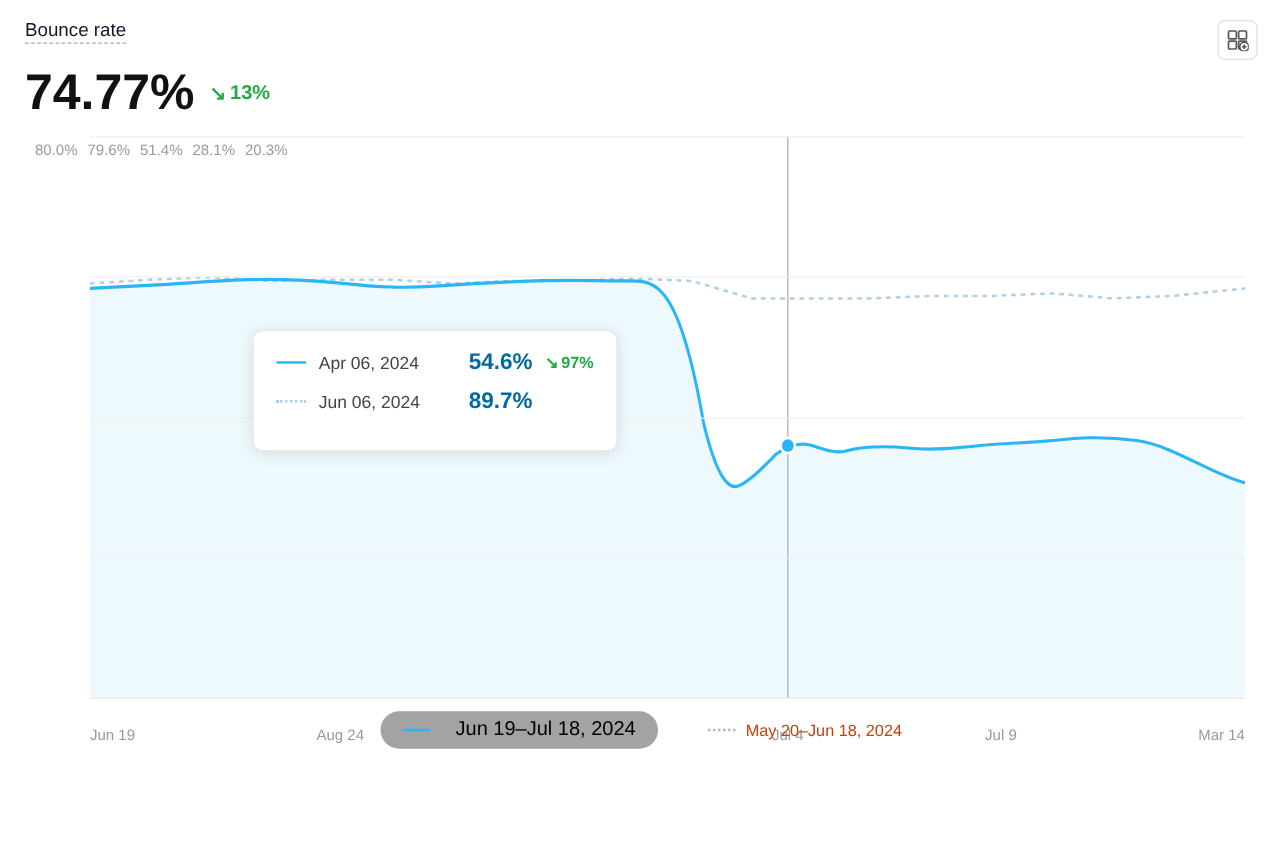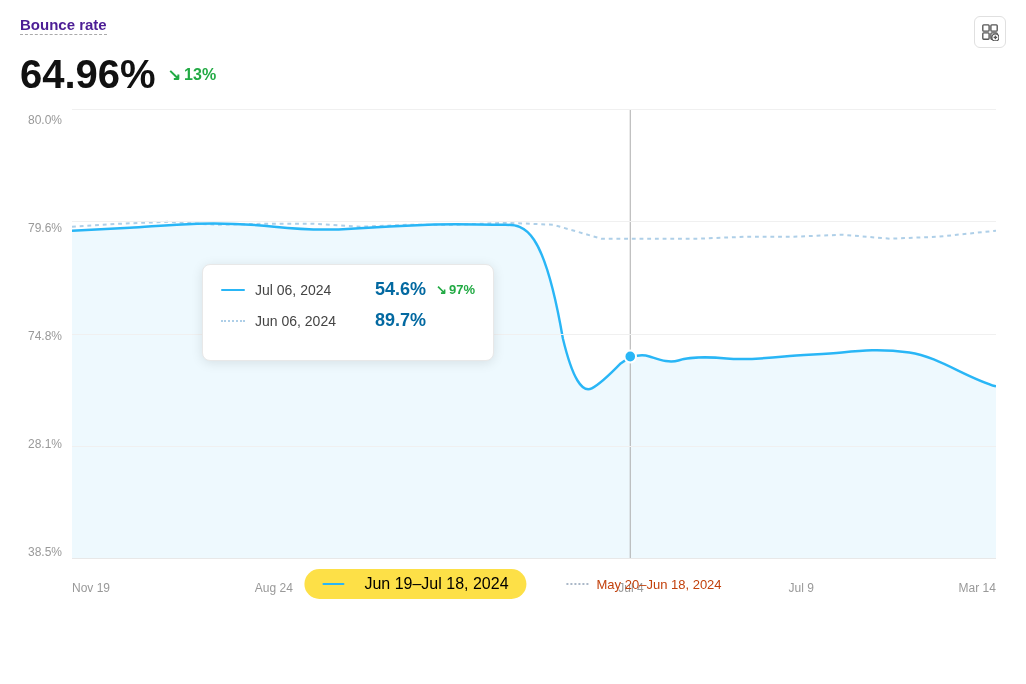--- a/index.html
+++ b/index.html
@@ -18,22 +18,22 @@
       position: relative;
     }
     .header-row {
       display: flex;
       justify-content: space-between;
       align-items: flex-start;
       margin-bottom: 4px;
     }
     .title {
       font-size: 15px;
-      font-weight: 700;
-      color: #4c1d95;
+      font-weight: 400;
+      color: #0f172a;
       border-bottom: 1px dashed #aaa;
       display: inline-block;
       padding-bottom: 1px;
     }
     .icon-btn {
       width: 32px;
       height: 32px;
       border: 1px solid #e0e0e0;
       border-radius: 6px;
       display: flex;
@@ -65,21 +65,21 @@
       position: relative;
       width: 100%;
       height: 490px;
     }
     .y-axis-labels {
       position: absolute;
       left: 0;
       top: 0;
       bottom: 40px;
       display: flex;
-      flex-direction: column;
+      flex-direction: row;
       justify-content: space-between;
       padding-top: 4px;
     }
     .y-label {
       font-size: 12px;
       color: #999;
       text-align: right;
       width: 42px;
     }
     .chart-inner {
@@ -181,21 +181,21 @@
       height: 2px;
       background: #29b6f6;
       border-radius: 1px;
     }
     .legend-line-dotted {
       width: 22px;
       height: 2px;
       border-top: 2px dotted #aab8c8;
     }
     .legend-bg {
-      background: #fde047;
+      background: #a3a3a3;
       border-radius: 20px;
       padding: 6px 18px;
       display: flex;
       align-items: center;
       gap: 20px;
     }
   </style>
 </head>
 <body>
 
@@ -209,35 +209,35 @@
         <rect x="2" y="11" width="7" height="7" rx="1" stroke="#555" stroke-width="1.5"></rect>
         <rect x="11" y="11" width="7" height="7" rx="1" stroke="#555" stroke-width="1.5"></rect>
         <circle cx="16" cy="16" r="4" fill="#fff" stroke="#555" stroke-width="1.5"></circle>
         <line x1="14" y1="16" x2="18" y2="16" stroke="#555" stroke-width="1.5"></line>
         <line x1="16" y1="14" x2="16" y2="18" stroke="#555" stroke-width="1.5"></line>
       </svg>
     </button>
   </div>
 
   <div class="metric-row">
-    <span class="metric-value">64.96%</span>
+    <span class="metric-value">74.77%</span>
     <span class="metric-change">
       <span style="font-size:16px;">↘</span>
       <span>13%</span>
     </span>
   </div>
 
   <div class="chart-area">
 
     <div class="y-axis-labels">
       <span class="y-label">80.0%</span>
       <span class="y-label">79.6%</span>
-      <span class="y-label">74.8%</span>
+      <span class="y-label">51.4%</span>
       <span class="y-label">28.1%</span>
-      <span class="y-label">38.5%</span>
+      <span class="y-label">20.3%</span>
     </div>
 
     <div class="chart-inner">
       
       <div class="grid-line" style="top:0%"></div>
       <div class="grid-line" style="top:25%"></div>
       <div class="grid-line" style="top:50%"></div>
       <div class="grid-line" style="top:75%"></div>
 
       
@@ -250,37 +250,37 @@
 
         <line x1="580" y1="0" x2="580" y2="450" stroke="#aaa" stroke-width="1"></line>
 
         <circle cx="580" cy="248" r="6" fill="#29b6f6" stroke="#fff" stroke-width="2"></circle>
       </svg>
 
       
       <div class="tooltip">
         <div class="tooltip-row">
           <div class="tooltip-line-solid"></div>
-          <span class="tooltip-date">Jul 06, 2024</span>
+          <span class="tooltip-date">Apr 06, 2024</span>
           <span class="tooltip-val">54.6%</span>
           <span class="tooltip-change">
             <span>↘</span>
             <span>97%</span>
           </span>
         </div>
         <div class="tooltip-row">
           <div class="tooltip-line-dotted"></div>
           <span class="tooltip-date">Jun 06, 2024</span>
           <span class="tooltip-val">89.7%</span>
         </div>
       </div>
     </div>
 
     <div class="x-axis-labels">
-      <span class="x-label">Nov 19</span>
+      <span class="x-label">Jun 19</span>
       <span class="x-label">Aug 24</span>
       <span class="x-label">Jun 29</span>
       <span class="x-label">Jul 4</span>
       <span class="x-label">Jul 9</span>
       <span class="x-label">Mar 14</span>
     </div>
 
     <div class="legend">
       <div class="legend-bg">
         <div class="legend-line-solid"></div>

